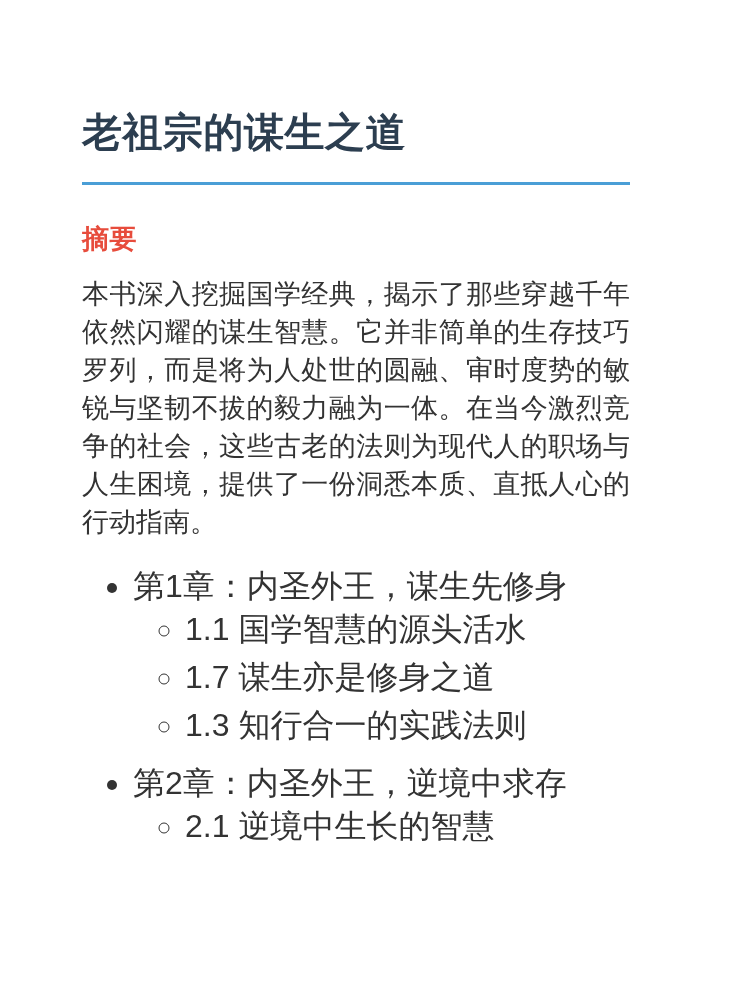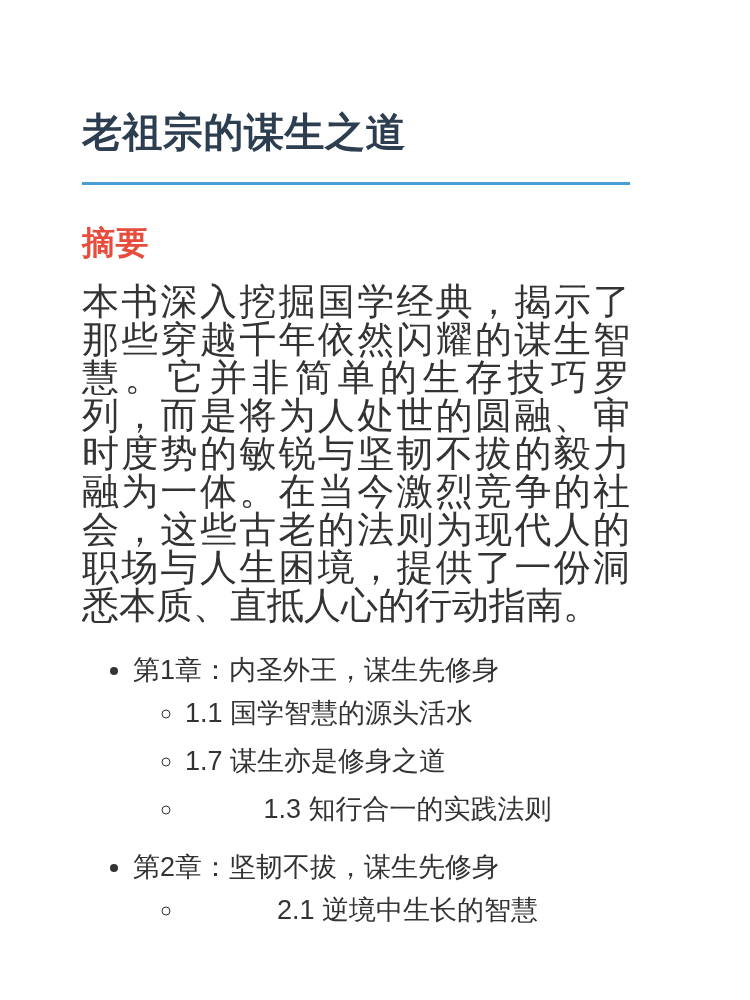--- a/index.html
+++ b/index.html
@@ -25,50 +25,50 @@
     color: #2c3e50;
     letter-spacing: 0.5px;
   }
   .title-divider {
     border: none;
     border-top: 3px solid #4a9ed6;
     margin: 0;
   }
   .section-heading {
     margin: 38px 0 0 0;
-    font-size: 33px;
+    font-size: 27px;
     line-height: 1.2;
     font-weight: 800;
     color: #e74c3c;
     letter-spacing: 0.5px;
   }
   .abstract-text {
     margin: 20px 0 0 0;
-    font-size: 37px;
+    font-size: 27px;
     line-height: 38px;
     color: #333333;
     text-align: justify;
     text-justify: inter-character;
   }
   .toc-list {
     margin: 26px 0 0 0;
     padding-left: 51px;
     list-style: disc;
-    font-size: 27px;
+    font-size: 32px;
     line-height: 38px;
     color: #333333;
   }
   .toc-chapter { margin: 0; }
   .toc-sub-list {
     margin: 5px 0 20px 0;
     padding-left: 52px;
     list-style: circle;
   }
   .toc-subsection { margin: 0 0 10px 0; }
-  .toc-subsection:last-child { margin-bottom: 0; text-align: center; }
+  .toc-subsection:last-child { margin-bottom: 0; }
 </style>
 </head>
 <body>
 
 <div class="page">
 
   <h1 class="doc-title">老祖宗的谋生之道</h1>
 
   <hr class="title-divider">
 
@@ -80,20 +80,20 @@
   <ul class="toc-list">
     <li class="toc-chapter">
       <span>第1章：内圣外王，谋生先修身</span>
       <ul class="toc-sub-list">
         <li class="toc-subsection">1.1 国学智慧的源头活水</li>
         <li class="toc-subsection">1.7 谋生亦是修身之道</li>
         <li class="toc-subsection">1.3 知行合一的实践法则</li>
       </ul>
     </li>
     <li class="toc-chapter">
-      <span>第2章：坚韧不拔，谋生先修身</span>
+      <span>第2章：内圣外王，逆境中求存</span>
       <ul class="toc-sub-list">
         <li class="toc-subsection">2.1 逆境中生长的智慧</li>
       </ul>
     </li>
   </ul>
 
 </div>
 
 </body></html>

